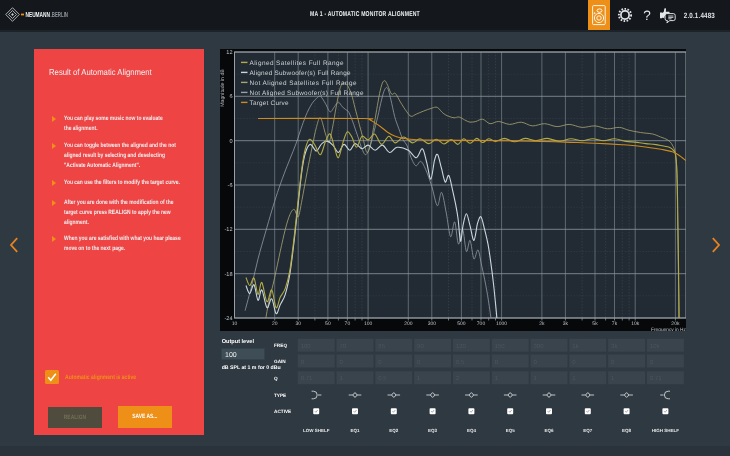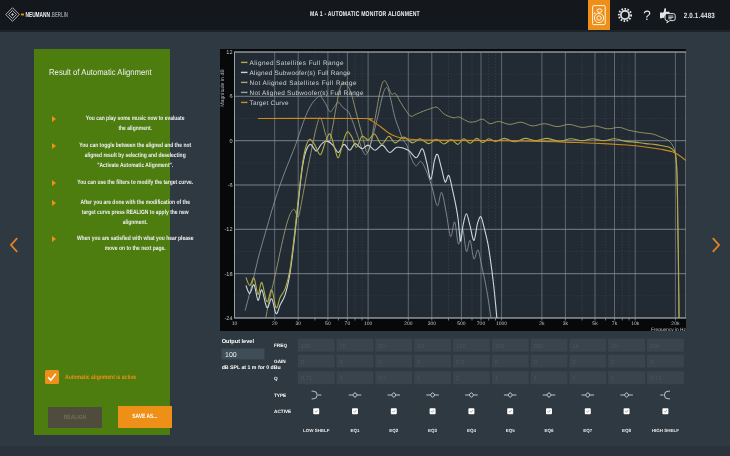--- a/index.html
+++ b/index.html
@@ -3,21 +3,21 @@
 <style>
 * { margin:0; padding:0; box-sizing:border-box; text-rendering:geometricPrecision; }
 html,body { width:730px; height:456px; overflow:hidden; }
 body { background:#2f3941; font-family:"Liberation Sans", sans-serif; position:relative; }
 .topbar { position:absolute; left:0; top:0; width:730px; height:30px; background:#14181c; }
 .topbar:after { content:""; position:absolute; left:0; top:30px; width:730px; height:2px; background:#1c2329; }
 .title { position:absolute; left:255px; top:11px; width:220px; text-align:center; color:#f0f2f4;
   font-size:7px; font-weight:bold; transform:scaleX(0.73); letter-spacing:0.25px; }
 .ver { position:absolute; right:15px; top:10.5px; color:#dfe3e6; font-size:7.6px; font-weight:bold;
   transform:scaleX(0.82); transform-origin:100% 50%; letter-spacing:0.2px; }
-.panel { position:absolute; left:34px; top:49px; width:136px; height:386px; background:#4d7c0f;text-align:center; }
+.panel { position:absolute; left:34px; top:49px; width:170px; height:386px; background:#ef4444; }
 .ptitle { position:absolute; left:15px; top:18px; color:#eef0f2; font-size:8.6px;
   transform:scaleX(0.90); transform-origin:0 0; white-space:nowrap; }
 .tri { position:absolute; left:18px; width:0; height:0; border-left:4.6px solid #ef9018;
   border-top:3.2px solid transparent; border-bottom:3.2px solid transparent; }
 .btxt { position:absolute; left:29.5px; width:178px; color:#eef0f2; font-size:6.2px; font-weight:bold;
   line-height:10.15px; transform:scaleX(0.80); transform-origin:0 0; }
 .cblabel { position:absolute; left:64.5px; top:373.5px; color:#ef9018; font-size:6.3px; font-weight:bold;
   transform:scaleX(0.80); transform-origin:0 0; white-space:nowrap; }
 .btn1 { position:absolute; left:47.5px; top:406.5px; width:54px; height:21px; background:#4f4c3e;
   color:#736e54; font-size:6.2px; font-weight:bold; text-align:center; line-height:21px; }

